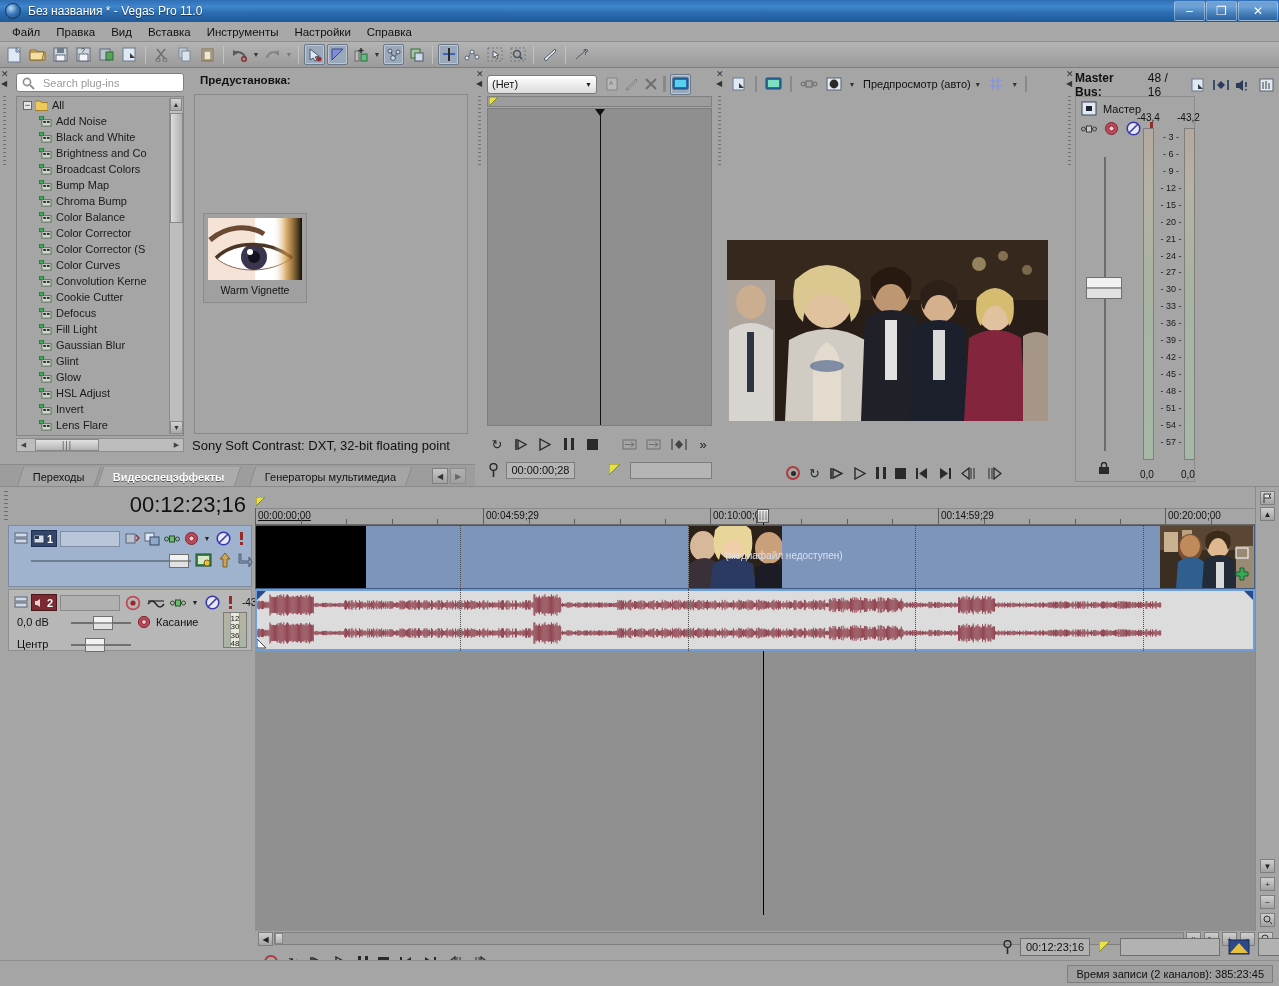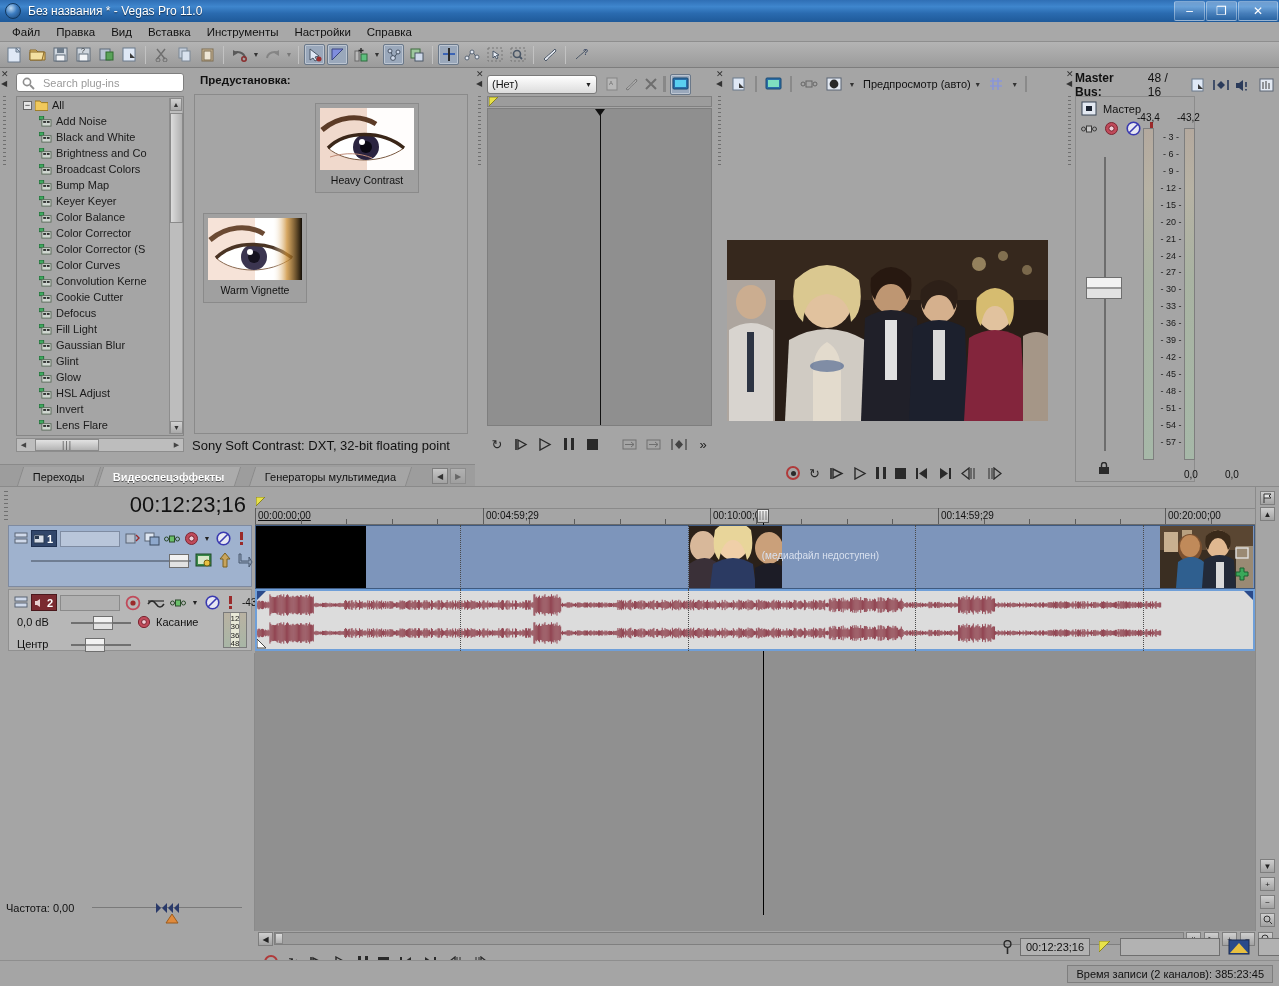--- a/index.html
+++ b/index.html
@@ -154,21 +154,21 @@
   #mbfader .handle{position:absolute;left:-10px;top:120px;width:36px;height:22px;
     background:linear-gradient(to bottom,#f2f2f2 0 45%,#9a9a9a 45% 55%,#e2e2e2 55% 100%);
     border:1px solid #6f6f6f;}
   #mblock{ position:absolute;left:22px;bottom:6px;font-size:11px;}
   #mbmeters{ position:absolute;left:72px;top:44px;width:100px;bottom:4px;}
   .mbpeak{ position:absolute;top:0;font-size:10px;color:#111;}
   .mbbar{ position:absolute;top:16px;bottom:22px;width:11px;background:linear-gradient(to bottom,#b4a99e 0%,#b7b2a4 18%,#a9b3a2 45%,#a6b8a8 100%);
      border:1px solid #7e7e7e;}
   .mbscale{ position:absolute;top:16px;bottom:22px;left:20px;width:28px;}
   .mbscale div{position:absolute;left:0;width:28px;text-align:center;font-size:9px;color:#1a1a1a;}
-  .mbval{ position:absolute;bottom:2px;font-size:10px;color:#111;margin-left:44px;}
+  .mbval{ position:absolute;bottom:2px;font-size:10px;color:#111;}
 
   
   #timeline{ position:absolute;left:0;top:486px;width:1279px;height:500px;background:#a5a5a5;border-top:1px solid #8a8a8a;}
 
   
   #trackhdrs{ position:absolute;left:0;top:0;width:255px;height:444px;background:#a5a5a5;}
   #bigtc{ position:absolute;left:14px;top:0;width:238px;height:36px;
     display:flex;align-items:center;justify-content:flex-end;padding-right:6px;
     font-size:22px;color:#111;font-family:"Liberation Sans",sans-serif;}
   #bigtcdots{ position:absolute;left:4px;top:4px;width:4px;height:30px;
@@ -482,21 +482,21 @@
           </svg>
           <span>Bump Map</span>
         </div>
         <div class="trow">
           <svg class="ficon" viewBox="0 0 14 12">
             <rect x="0" y="0" width="5" height="4" fill="#3fa85f" stroke="#1f6a36"></rect>
             <rect x="3" y="4" width="10" height="7" fill="#cfd6d0" stroke="#5a6a5a"></rect>
             <rect x="4.5" y="5.5" width="3" height="2" fill="#2a2a2a"></rect>
             <rect x="8.5" y="5.5" width="3" height="2" fill="#2a2a2a"></rect>
           </svg>
-          <span>Keyer Keyer</span>
+          <span>Chroma Bump</span>
         </div>
         <div class="trow">
           <svg class="ficon" viewBox="0 0 14 12">
             <rect x="0" y="0" width="5" height="4" fill="#3fa85f" stroke="#1f6a36"></rect>
             <rect x="3" y="4" width="10" height="7" fill="#cfd6d0" stroke="#5a6a5a"></rect>
             <rect x="4.5" y="5.5" width="3" height="2" fill="#2a2a2a"></rect>
             <rect x="8.5" y="5.5" width="3" height="2" fill="#2a2a2a"></rect>
           </svg>
           <span>Color Balance</span>
         </div>
@@ -638,37 +638,20 @@
     <div class="thumb">|||</div>
     <div class="arw" style="right:0">▶</div>
   </div>
 </div>
 
 <div class="panel" id="presetpanel">
   <div id="presetTitle">Предустановка:</div>
   <div id="presetbox">
 
 
-    <div class="preset" style="left:120px;top:8px;">
-      <div class="thumb">
-        <svg width="94" height="62" viewBox="0 0 94 62">
-          <rect width="94" height="62" fill="#ffffff"></rect>
-          <rect x="0" y="0" width="47" height="62" fill="#f0d9cc"></rect>
-          <rect x="47" y="0" width="47" height="62" fill="#fffdfc"></rect>
-          <path d="M2 22 C18 8 40 6 56 16" stroke="#5c3b26" stroke-width="5" fill="none"></path>
-          <path d="M8 40 C26 22 62 22 84 40 C62 56 26 56 8 40 Z" fill="#ffffff" stroke="#7a5a42"></path>
-          <circle cx="46" cy="39" r="13" fill="#2b2440"></circle>
-          <circle cx="46" cy="39" r="6" fill="#0a0812"></circle>
-          <circle cx="42" cy="34" r="3" fill="#ffffff"></circle>
-          <path d="M8 40 C26 22 62 22 84 40" stroke="#3a2618" stroke-width="3.5" fill="none"></path>
-          <path d="M10 49 C26 44 40 45 52 50" stroke="#c08c78" fill="none"></path>
-        </svg>
-      </div>
-      <div class="cap">Heavy Contrast</div>
-    </div>
 
     <div class="preset" style="left:8px;top:118px;">
       <div class="thumb">
         <svg width="94" height="62" viewBox="0 0 94 62">
           <defs>
             <linearGradient id="vg" x1="0" x2="1">
               <stop offset="0.45" stop-color="#ffffff" stop-opacity="0"></stop>
               <stop offset="0.72" stop-color="#c98a2e" stop-opacity="0.75"></stop>
               <stop offset="1" stop-color="#120d06" stop-opacity="1"></stop>
             </linearGradient>
@@ -784,20 +767,35 @@
             <path d="M3 6.5 h9 M9 4 l3 2.5 l-3 2.5" stroke="#3a3a3a" fill="none"></path>
           </svg>
       </div>
       <div class="g" style="width:22px">
         <svg width="18" height="13">
             <path d="M2 1 v11 M16 1 v11" stroke="#2a2a2a"></path>
             <path d="M5 6.5 L9 2 L9 11 Z M13 6.5 L9 2 L9 11 Z" fill="#2a2a2a" opacity=".8"></path>
           </svg>
       </div>
       <div class="g" style="width:18px;font-size:13px;color:#222">»</div>
+    </div>
+    <div id="trimbottom">
+      <span class="g" style="width:14px">
+        <svg width="9" height="15">
+            <circle cx="4.5" cy="4" r="3.4" fill="none" stroke="#2a2a2a" stroke-width="1.4"></circle>
+            <path d="M4.5 7 v7" stroke="#2a2a2a" stroke-width="1.6"></path>
+          </svg>
+      </span>
+      <span class="tcfield">00:00:00;28</span>
+      <span class="g" style="width:18px;margin-left:26px">
+        <svg width="13" height="12">
+            <path d="M0 0 h11 l-11 11z" fill="#e8e24a" stroke="#8a8420"></path>
+          </svg>
+      </span>
+      <span style="width:86px;height:17px;border:1px solid #7c7c7c;background:#b5b5b5;"></span>
     </div>
   </div>
 </div>
 
 <div class="panel" id="preview">
   <div class="dockdots" style="position:absolute;left:0;top:0;width:10px;height:418px;">
     <div class="x">✕</div>
     <div class="a">◀</div>
     <div class="grip"></div>
   </div>
@@ -1235,38 +1233,20 @@
             <div style="position:absolute;left:0;top:0;bottom:0;width:7px;background:linear-gradient(to bottom,#b9b2a2,#a8b6a6);border-right:1px solid #9a9a9a"></div>
             <div style="position:absolute;left:15px;top:0;bottom:0;width:7px;background:linear-gradient(to bottom,#b9b2a2,#a8b6a6);border-left:1px solid #9a9a9a"></div>
             <div style="position: absolute; left: 0px; width: 22px; text-align: center; font-size: 8px; color: rgb(26, 26, 26); top: 0.5px;">12</div>
             <div style="position: absolute; left: 0px; width: 22px; text-align: center; font-size: 8px; color: rgb(26, 26, 26); top: 9px;">30</div>
             <div style="position: absolute; left: 0px; width: 22px; text-align: center; font-size: 8px; color: rgb(26, 26, 26); top: 17.5px;">36</div>
             <div style="position: absolute; left: 0px; width: 22px; text-align: center; font-size: 8px; color: rgb(26, 26, 26); top: 26px;">48</div>
           </div>
       </div>
     </div>
 
-    <div id="leftbottom">
-      <div id="freqrow">
-        <span>Частота: 0,00</span>
-        <span style="position:relative;width:150px;height:16px;margin-left:10px">
-          <span style="position:absolute;left:0;top:7px;width:150px;height:1px;background:#7a7a7a;display:block"></span>
-          <span style="position:absolute;left:62px;top:1px;display:block">
-            <svg width="30" height="14">
-                <path d="M8 7 L13 2 L13 12 Z M14 7 L19 2 L19 12 Z M20 7 L25 2 L25 12 Z M7 7 L2 2 L2 12 Z" fill="#2a3a6a"></path>
-              </svg>
-          </span>
-          <span style="position:absolute;left:73px;top:14px;display:block">
-            <svg width="14" height="10">
-                <path d="M7 0 L13 9 L1 9 Z" fill="#e08a3c" stroke="#9a5a1c"></path>
-              </svg>
-          </span>
-        </span>
-      </div>
-    </div>
   </div>
 
   <div id="tlmain">
     <div id="markerbar">
       <div id="selbar">
         <div id="selline" style="left:0;right:22px"></div>
         <div id="selbadge" style="left:672px">+24:01:10</div>
         <svg width="9" height="8" style="position:absolute;right:12px;top:-1px">
           <path d="M0 0 L5 4 L0 8 Z M6 0 v8" fill="#5a8ec8" stroke="#5a8ec8"></path>
         </svg>
@@ -1324,21 +1304,21 @@
             <ellipse cx="14" cy="20" rx="13" ry="15" fill="#d8b89a"></ellipse>
             <path d="M0 38 q16 -12 30 0 l0 24 l-30 0z" fill="#3a3038"></path>
             <ellipse cx="44" cy="16" rx="16" ry="18" fill="#f0cfa8"></ellipse>
             <path d="M26 4 q18 -18 36 0 q4 22 -4 30 q-4 -20 -14 -20 q-10 0 -14 20 q-8 -8 -4 -30z" fill="#e8d59a"></path>
             <path d="M24 38 q20 -12 40 0 l3 24 l-46 0z" fill="#2b3a62"></path>
             <ellipse cx="80" cy="22" rx="14" ry="16" fill="#caa07a"></ellipse>
             <path d="M66 42 q16 -10 30 0 l0 20 l-30 0z" fill="#1c1c26"></path>
           </svg>
         </div>
 
-        <div style="position:absolute;left:433px;top:24px;width:190px;font-size:10px;color:#d8e0ee;text-align:right;">(медиафайл недоступен)</div>
+        <div style="position:absolute;left:433px;top:24px;width:190px;font-size:10px;color:#d8e0ee;text-align:center;">(медиафайл недоступен)</div>
 
         <div style="position:absolute;right:1px;top:0;width:93px;height:100%;overflow:hidden">
           <svg width="93" height="62" viewBox="0 0 93 62" preserveAspectRatio="none">
             <rect width="93" height="62" fill="#3a2e22"></rect>
             <rect x="0" y="0" width="93" height="24" fill="#5a4632"></rect>
             <rect x="4" y="6" width="14" height="20" fill="#c8b090"></rect>
             <rect x="22" y="4" width="10" height="16" fill="#b8a080"></rect>
             <ellipse cx="30" cy="22" rx="12" ry="14" fill="#7a5030"></ellipse>
             <path d="M18 36 q14 -10 26 0 l2 26 l-30 0z" fill="#2f5f8f"></path>
             <ellipse cx="30" cy="20" rx="10" ry="11" fill="#c08a5a"></ellipse>

